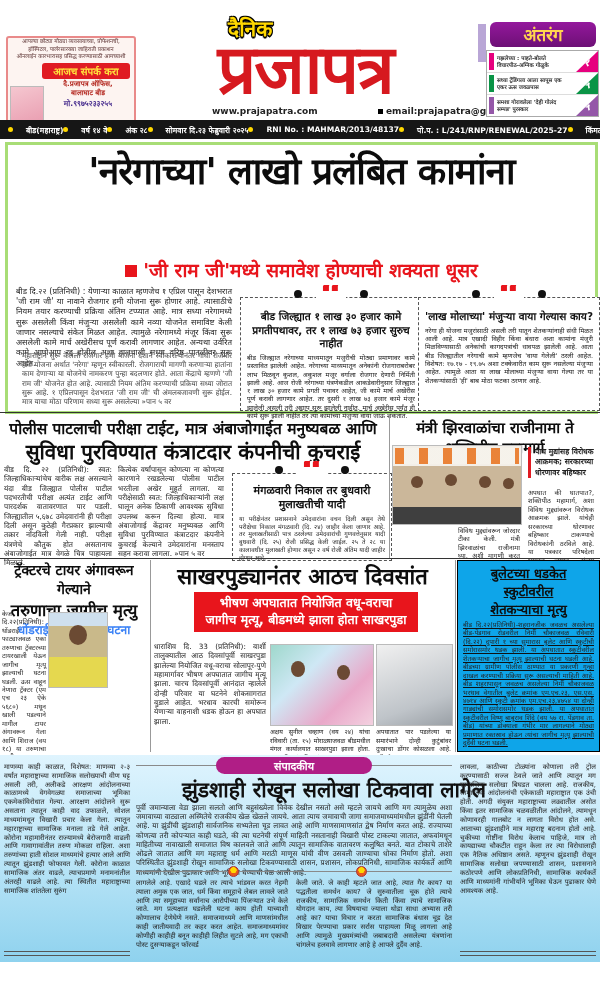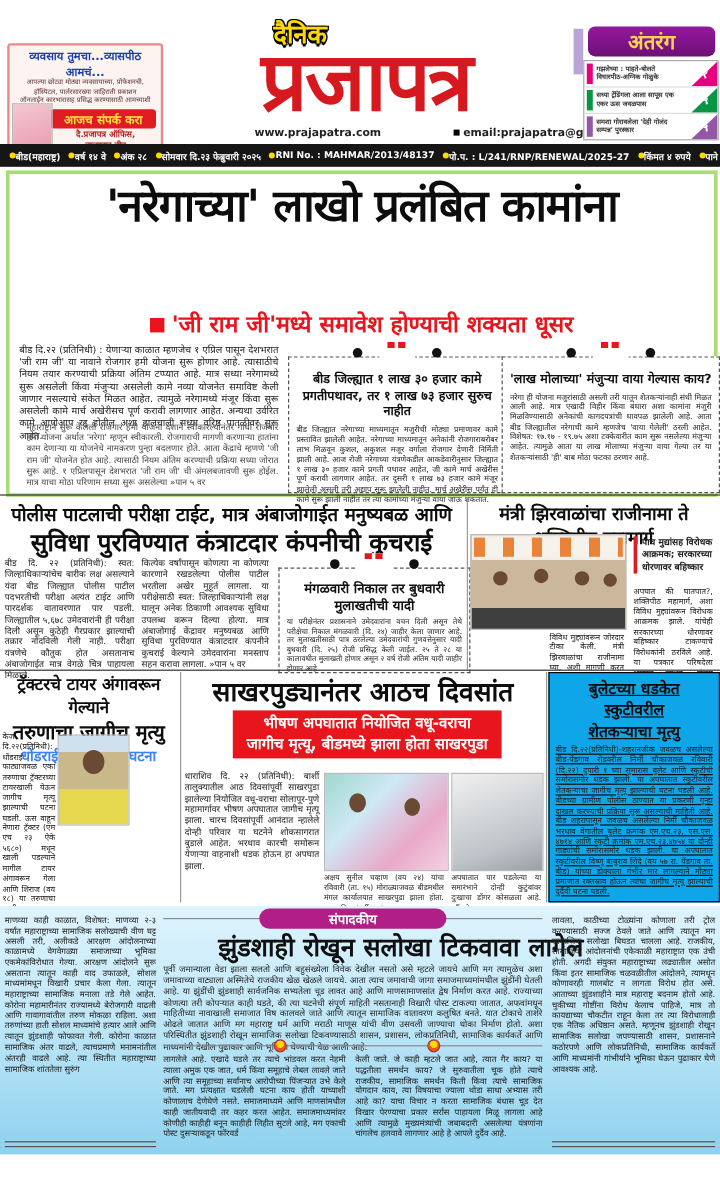--- a/index.html
+++ b/index.html
@@ -21,21 +21,21 @@
   .brand-title{color:#d6191f;font-weight:bold;font-size:68px;line-height:1;letter-spacing:-2px;}
   .urlrow{font-size:9px;font-weight:bold;color:#222;}
   .ant-head{background:linear-gradient(180deg,#94189c,#6d1076);color:#ffd54f;font-weight:bold;font-size:17px;text-align:center;border-radius:6px;padding:1px 0;}
   .ant-items{background:#fff;border:1px solid #aaa;}
   .ant-item{position:relative;height:21px;border-bottom:1px solid #ddd;display:flex;align-items:center;}
   .ant-chip{width:5px;height:17px;margin:0 3px 0 2px;flex:0 0 auto;}
   .ant-text{font-size:5.6px;font-weight:bold;color:#333;line-height:1.25;width:72px;}
   .ant-page{position:absolute;right:0;top:0;width:22px;height:21px;color:#fff;font-weight:bold;font-size:13px;text-align:center;line-height:21px;clip-path:polygon(100% 0,100% 100%,0 100%);}
   
   .infobar{background:#161616;display:flex;align-items:center;justify-content:space-between;padding:0 8px;}
-  .ibitem{display:flex;align-items:center;gap:0;color:#fff;font-weight:bold;font-size:7.6px;white-space:nowrap;}
+  .ibitem{display:flex;align-items:center;gap:13px;color:#fff;font-weight:bold;font-size:7.6px;white-space:nowrap;}
   .dot{width:5px;height:5px;border-radius:50%;background:#ffd800;flex:0 0 auto;}
   
   .leadbox{border:3px solid #a8dd76;background:#fff;}
   .hl1{font-size:37px;font-weight:900;letter-spacing:-1px;color:#0c0c0c;line-height:1.05;}
   .hl2{font-size:47px;font-weight:900;letter-spacing:-1px;color:#e8151c;line-height:1.0;}
   .subhl{font-size:19px;font-weight:bold;color:#e8151c;}
   .redsq{display:inline-block;width:12px;height:12px;background:#e8151c;margin-right:6px;}
   .qbox{border:1.5px dashed #555;background:#fff;}
   .qtop{position:absolute;top:-13px;left:0;right:0;display:flex;align-items:center;justify-content:center;gap:14px;}
   .qdot{width:8px;height:8px;border-radius:50%;background:#111;}
@@ -66,21 +66,20 @@
   .candle{width:9px;height:9px;border-radius:50%;background:radial-gradient(circle at 50% 35%,#ffd800 0 40%,#e8581c 45%);border:1px solid #a33;}
   .dbl{border-top:1px solid #555;border-bottom:1px solid #555;height:3px;}
   .capt{font-size:6.3px;line-height:1.35;color:#222;text-align:justify;}
 </style>
 </head>
 <body>
 
 <div class="page">
 
   <div class="abs adbox" style="left:6px;top:36px;width:126px;height:92px;">
-    <div class="adtitle">व्यवसाय तुमचा...व्यासपीठ आमचं...</div>
     <div class="adline">आपल्या छोट्या मोठ्या व्यवसायाच्या, प्रोफेशनची,</div>
     <div class="adline">हॉस्पिटल, पार्लरसारख्या जाहिराती प्रकाशन</div>
     <div class="adline">ऑनलाईन कारभारासह प्रसिद्ध करण्यासाठी आमच्याशी</div>
     <div class="abs photo ph-ad" style="left:2px;top:48px;width:32px;height:40px;"></div>
     <div class="adcta">आजच संपर्क करा</div>
     <div class="adaddr"><span>दै.प्रजापत्र ऑफिस,</span><br>
       <span>बालाघाट बीड</span></div>
     <div class="adphone">मो.९९७५२३३२५५</div>
   </div>
 
@@ -220,21 +219,21 @@
     </div>
     <div class="abs jtext" style="left:0;top:50px;width:44px;font-size:6.6px;">केज दि.२२(प्रतिनिधी): धोंडराई फाट्याजवळ एका तरुणाचा ट्रॅक्टरच्या टायरखाली येऊन जागीच मृत्यू झाल्याची घटना घडली. ऊस वाहून नेणारा ट्रॅक्टर (एम एच २३ ऐके ५६८०) मधून खाली पडल्याने मागील टायर अंगावरून गेला आणि शिराज (वय १८) या तरुणाचा जागीच मृत्यू झाला. अपघातानंतर घटनास्थळी ग्रामस्थांनी धाव घेत मदतकार्य सुरू केले. घटनेची माहिती पोलिसांना देण्यात आली असून पुढील तपास सुरू आहे.</div>
   </div>
 
   <div class="abs" style="left:152px;top:560px;width:301px;height:192px;">
     <div class="h-md ctr" style="font-size:22px;">साखरपुड्यानंतर आठच दिवसांत काळाचा घाला</div>
     <div class="abs redbox" style="left:42px;top:32px;width:220px;">
       <div>भीषण अपघातात नियोजित वधू-वराचा</div>
       <div>जागीच मृत्यू, बीडमध्ये झाला होता साखरपुडा</div>
     </div>
-    <div class="abs jtext" style="left:2px;top:82px;width:112px;font-size:7.3px;">धाराशिव दि. २२ (प्रतिनिधी): बार्शी तालुक्यातील आठ दिवसांपूर्वी साखरपुडा झालेल्या नियोजित वधू-वराचा सोलापूर-पुणे महामार्गावर भीषण अपघातात जागीच मृत्यू झाला. चारच दिवसांपूर्वी आनंदात न्हालेले दोन्ही परिवार या घटनेने शोकसागरात बुडाले आहेत. भरधाव कारची समोरून येणाऱ्या वाहनाशी धडक होऊन हा अपघात झाला.</div>
+    <div class="abs jtext" style="left:2px;top:82px;width:112px;font-size:7.3px;">धाराशिव दि. 33 (प्रतिनिधी): बार्शी तालुक्यातील आठ दिवसांपूर्वी साखरपुडा झालेल्या नियोजित वधू-वराचा सोलापूर-पुणे महामार्गावर भीषण अपघातात जागीच मृत्यू झाला. चारच दिवसांपूर्वी आनंदात न्हालेले दोन्ही परिवार या घटनेने शोकसागरात बुडाले आहेत. भरधाव कारची समोरून येणाऱ्या वाहनाशी धडक होऊन हा अपघात झाला.</div>
     <div class="abs photo ph-couple" style="left:118px;top:84px;width:102px;height:80px;">
       <div class="head-circle" style="left:20px;top:16px;width:14px;height:16px;"></div>
       <div class="head-circle" style="left:66px;top:20px;width:13px;height:15px;"></div>
     </div>
     <div class="abs photo ph-car" style="left:224px;top:84px;width:75px;height:80px;"></div>
     <div class="abs capt" style="left:118px;top:168px;width:100px;">अक्षय सुनील चव्हाण (वय २४) यांचा रविवारी (ता. १५) मोराळ्याजवळ बीडमधील मंगल कार्यालयात साखरपुडा झाला होता. चारच दिवसांपूर्वी आनंदाच्या</div>
     <div class="abs capt" style="left:224px;top:168px;width:75px;">अपघातात पार पडलेल्या या समारंभाने दोन्ही कुटुंबांवर दुःखाचा डोंगर कोसळला आहे. दुर्दैवाने, »पान ५ वर</div>
   </div>
 
   <div class="abs graybox" style="left:457px;top:560px;width:141px;height:190px;padding:0;">

